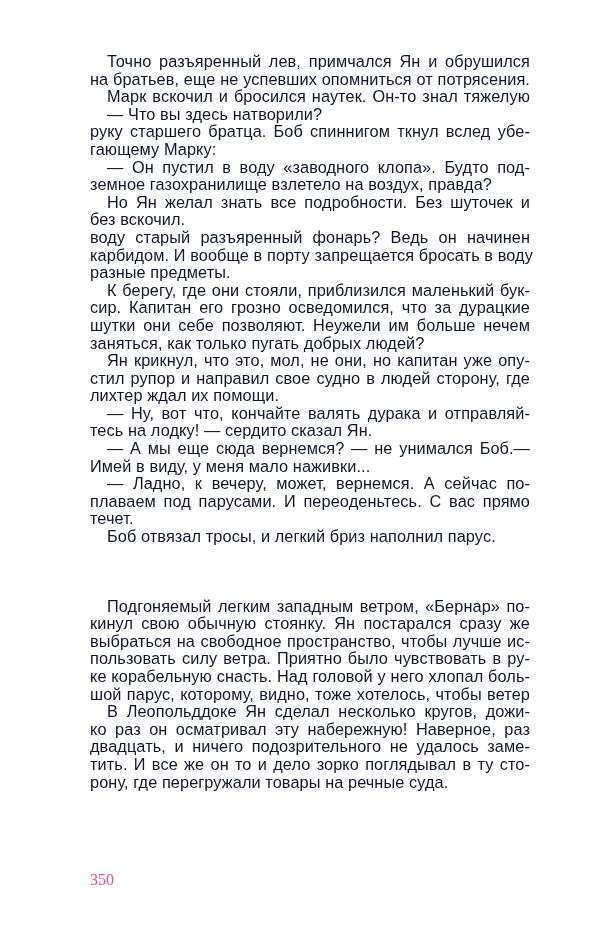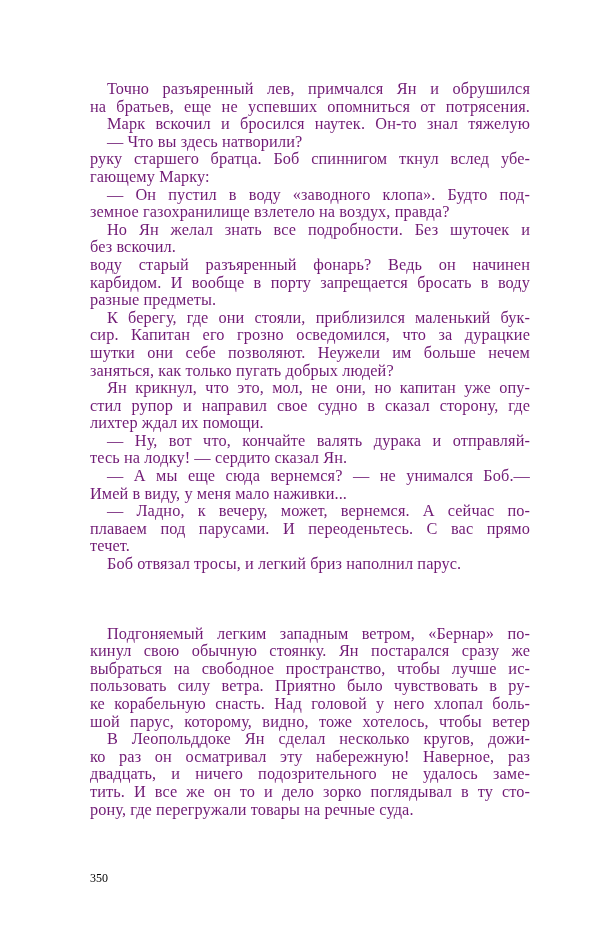--- a/index.html
+++ b/index.html
@@ -1,30 +1,30 @@
 <!DOCTYPE html>
 <html><head>
 <meta charset="utf-8">
 <style>
   html, body { margin: 0; padding: 0; background: #ffffff; }
   body { width: 600px; height: 940px; position: relative; overflow: hidden; }
   .page {
-    position: absolute; left: 90px; top: 80px; width: 440px;
-    font-family: Liberation Serif, serif; font-size: 16.3px; color: #701a75;
+    position: absolute; left: 90px; top: 53px; width: 440px;
+    font-family: Liberation Sans, sans-serif; font-size: 16.3px; color: #0f172a;
   }
   .line {
     height: 17.6px; line-height: 17.6px; white-space: nowrap;
     text-align: justify; text-align-last: justify; letter-spacing: 0.1px;
   }
   .line.indent { padding-left: 17px; }
   .line.last { text-align-last: left; }
   .gap { height: 52px; }
   .pagenum {
     position: absolute; left: 90px; top: 871px;
-    font-family: "Liberation Serif", serif; font-size: 12px; color: #000000;
+    font-family: "Liberation Serif", serif; font-size: 16px; color: #ec4899;
   }
 </style>
 </head>
 <body>
 
 <div class="page">
   <div id="sec1">
       <div class="line indent">Точно разъяренный лев, примчался Ян и обрушился</div>
       <div class="line">на братьев, еще не успевших опомниться от потрясения.</div>
       <div class="line indent">Марк вскочил и бросился наутек. Он-то знал тяжелую</div>
@@ -36,21 +36,21 @@
       <div class="line indent">Но Ян желал знать все подробности. Без шуточек и</div>
       <div class="line last">без вскочил.</div>
       <div class="line">воду старый разъяренный фонарь? Ведь он начинен</div>
       <div class="line">карбидом. И вообще в порту запрещается бросать в воду</div>
       <div class="line last">разные предметы.</div>
       <div class="line indent">К берегу, где они стояли, приблизился маленький бук-</div>
       <div class="line">сир. Капитан его грозно осведомился, что за дурацкие</div>
       <div class="line">шутки они себе позволяют. Неужели им больше нечем</div>
       <div class="line last">заняться, как только пугать добрых людей?</div>
       <div class="line indent">Ян крикнул, что это, мол, не они, но капитан уже опу-</div>
-      <div class="line">стил рупор и направил свое судно в сказал сторону, где</div>
+      <div class="line">стил рупор и направил свое судно в людей сторону, где</div>
       <div class="line last">лихтер ждал их помощи.</div>
       <div class="line indent">— Ну, вот что, кончайте валять дурака и отправляй-</div>
       <div class="line last">тесь на лодку! — сердито сказал Ян.</div>
       <div class="line indent">— А мы еще сюда вернемся? — не унимался Боб.—</div>
       <div class="line last">Имей в виду, у меня мало наживки...</div>
       <div class="line indent">— Ладно, к вечеру, может, вернемся. А сейчас по-</div>
       <div class="line">плаваем под парусами. И переоденьтесь. С вас прямо</div>
       <div class="line last">течет.</div>
       <div class="line indent last">Боб отвязал тросы, и легкий бриз наполнил парус.</div>
     </div>

